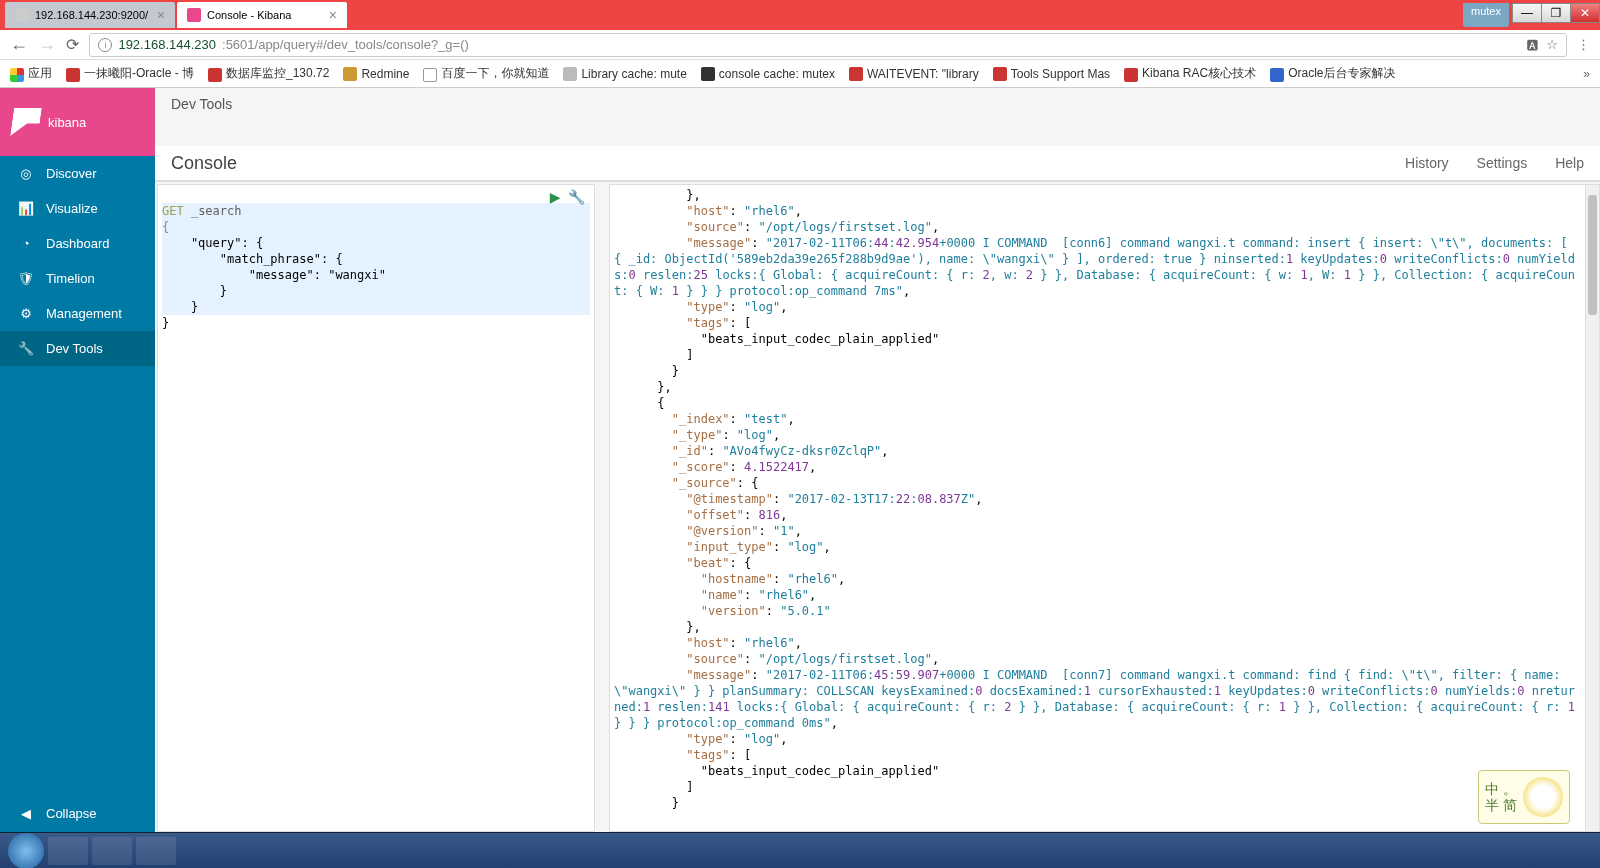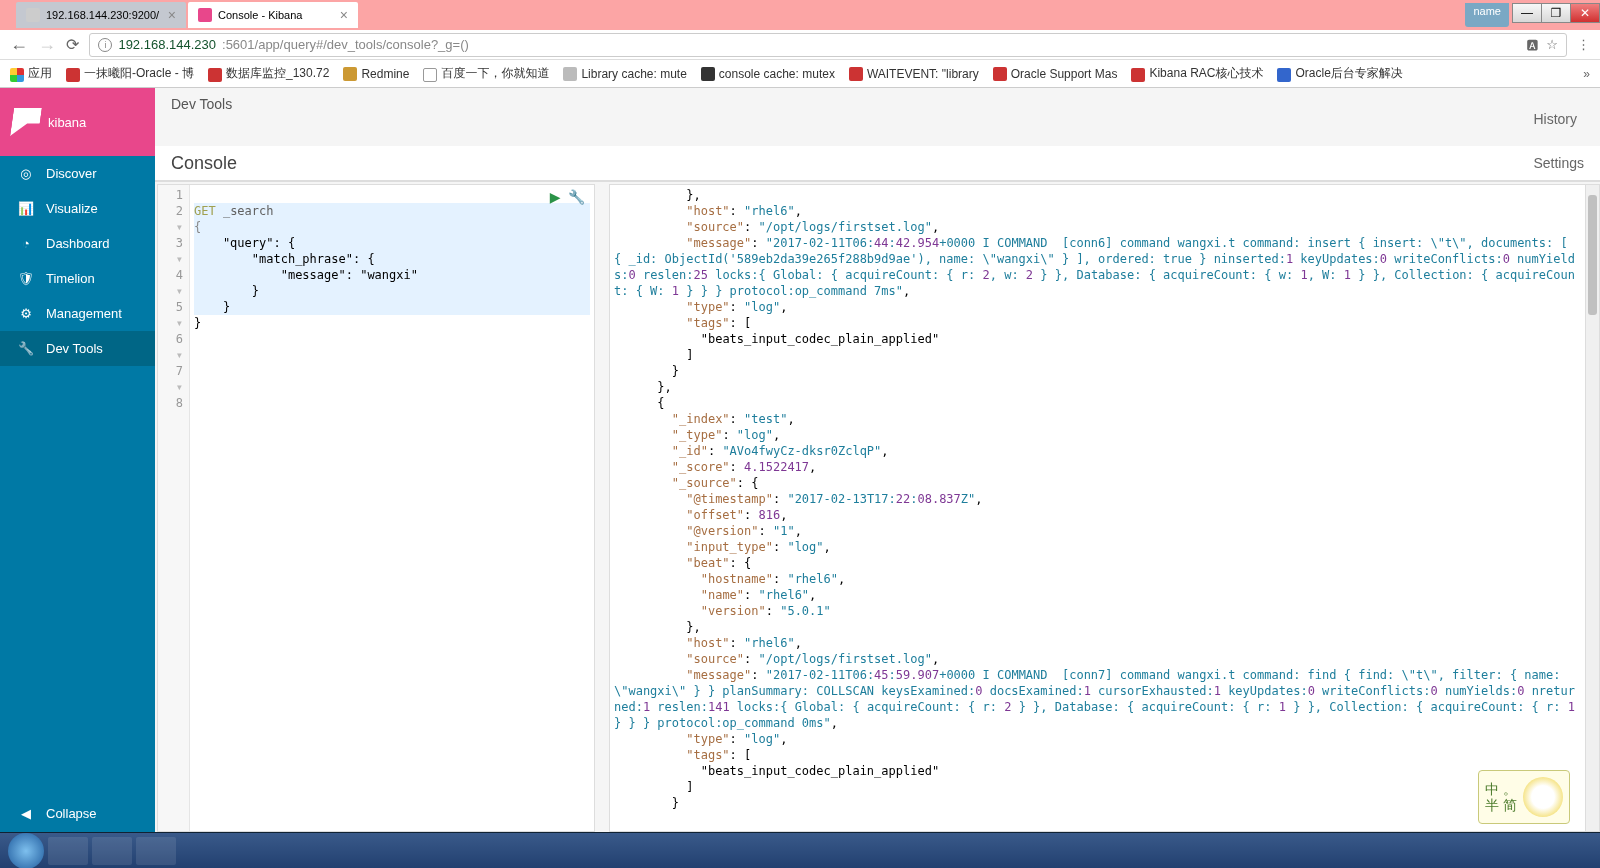--- a/index.html
+++ b/index.html
@@ -1,20 +1,20 @@
 <!DOCTYPE html>
 <html><head>
 <meta charset="utf-8">
 <style>
 * { margin: 0; padding: 0; box-sizing: border-box; }
 body { font-family: "Segoe UI", Arial, sans-serif; font-size: 13px; background: #fff; overflow: hidden; }
 
 
 .browser-chrome { background: #fff; }
-.tab-strip { height: 30px; background: #fca5a5; display: flex; align-items: center; padding-left: 16px; }
+.tab-strip { height: 30px; background: #ef4444; display: flex; align-items: center; padding-left: 5px; }
 .browser-tab { height: 26px; background: #fff; border-radius: 2px 2px 0 0; padding: 0 10px; display: flex; align-items: center; gap: 6px; font-size: 11px; margin-right: 2px; min-width: 170px; }
 .browser-tab.inactive { background: #c4c8d0; }
 .tab-favicon { width: 14px; height: 14px; background: #ccc; border-radius: 2px; }
 .tab-favicon.kibana { background: #e8478b; }
 .tab-close { color: #888; cursor: pointer; margin-left: auto; font-size: 14px; }
 .window-controls { margin-left: auto; display: flex; height: 24px; }
 .user-badge { background: #7aa8c4; color: #fff; padding: 2px 8px; font-size: 11px; border-radius: 0 0 3px 3px; margin-right: 4px; }
 .win-btn { width: 30px; height: 20px; display: flex; align-items: center; justify-content: center; font-size: 12px; background: linear-gradient(#f7f7f7,#d8d8d8); border: 1px solid #888; margin-left: -1px; }
 .win-btn.close { background: linear-gradient(#f08080,#d03030); color:#fff; }
 
@@ -41,21 +41,21 @@
 .brand-logo { width: 28px; height: 28px; background: #fff; clip-path: polygon(0 0, 100% 0, 100% 55%, 55% 55%, 0 100%); transform: skewX(-8deg); }
 .nav-item { height: 35px; display: flex; align-items: center; gap: 12px; padding-left: 18px; font-size: 13px; cursor: pointer; }
 .nav-item.active { background: #006686; }
 .nav-icon { width: 16px; height: 16px; display: flex; align-items: center; justify-content: center; }
 .collapse-item { margin-top: auto; height: 38px; display: flex; align-items: center; gap: 12px; padding-left: 18px; cursor: pointer; }
 
 .content { flex: 1; display: flex; flex-direction: column; background: #f5f5f5; }
 .breadcrumb-bar { height: 32px; background: #f5f5f5; padding: 8px 16px; font-size: 14px; color: #555; }
 .console-header { height: 36px; display: flex; align-items: center; padding: 0 16px; background: #fff; border-bottom: 2px solid #ddd; margin-top: 26px; }
 .console-title { font-size: 18px; color: #444; }
-.console-links { margin-left: auto; display: flex; gap: 28px; font-size: 14px; color: #666; flex-direction: column; }
+.console-links { margin-left: auto; display: flex; gap: 28px; font-size: 14px; color: #666; }
 .console-links span { cursor: pointer; }
 
 .panels { flex: 1; display: flex; gap: 14px; padding: 2px 0 0 2px; overflow: hidden; }
 .panel { background: #fff; border: 1px solid #ddd; display: flex; overflow: hidden; }
 .panel.left { flex: 0 0 438px; position: relative; }
 .panel.right { flex: 1; }
 .gutter { width: 32px; background: #f7f7f7; border-right: 1px solid #e5e5e5; font-family: Menlo, Consolas, monospace; font-size: 12px; color: #999; text-align: right; padding: 2px 6px; line-height: 16px; }
 .code-area { flex: 1; font-family: Menlo, Consolas, monospace; font-size: 12px; line-height: 16px; padding: 2px 4px; overflow: auto; white-space: pre; }
 .left-highlight { background: #e4f2ff; }
 .method { color: #a0a050; }
@@ -90,21 +90,21 @@
       <span class="tab-favicon"></span>
       <span>192.168.144.230:9200/</span>
       <span class="tab-close">×</span>
     </div>
     <div class="browser-tab">
       <span class="tab-favicon kibana"></span>
       <span>Console - Kibana</span>
       <span class="tab-close">×</span>
     </div>
     <div class="window-controls">
-      <span class="user-badge">name</span>
+      <span class="user-badge">mutex</span>
       <span class="win-btn">—</span>
       <span class="win-btn">❐</span>
       <span class="win-btn close">✕</span>
     </div>
   </div>
 
   <div class="url-bar">
     <span class="nav-arrow">←</span>
     <span class="nav-arrow disabled">→</span>
     <span class="reload">⟳</span>
@@ -148,21 +148,21 @@
     <span class="bm-item">
         <span class="bm-ico" style="background:#333"></span>
         <span>console cache: mutex</span>
       </span>
     <span class="bm-item">
         <span class="bm-ico" style="background:#c33"></span>
         <span>WAITEVENT: "library</span>
       </span>
     <span class="bm-item">
         <span class="bm-ico" style="background:#c33"></span>
-        <span>Oracle Support Mas</span>
+        <span>Tools Support Mas</span>
       </span>
     <span class="bm-item">
         <span class="bm-ico" style="background:#c33"></span>
         <span>Kibana RAC核心技术</span>
       </span>
     <span class="bm-item">
         <span class="bm-ico" style="background:#36c"></span>
         <span>Oracle后台专家解决</span>
       </span>
     <span class="bm-more">»</span>
@@ -211,28 +211,20 @@
       <span class="console-title">Console</span>
       <div class="console-links">
         <span>History</span>
         <span>Settings</span>
         <span>Help</span>
       </div>
     </div>
 
     <div class="panels">
       <div class="panel left">
-        <div class="gutter" id="req-gutter">1  
-2 <span class="folder">▾</span>
-3 <span class="folder">▾</span>
-4 <span class="folder">▾</span>
-5 <span class="folder">▾</span>
-6 <span class="folder">▾</span>
-7 <span class="folder">▾</span>
-8  </div>
         <div class="code-area">
 <div class="left-highlight"><span class="method">GET</span> <span class="path">_search</span>
 <span class="punc">{</span>
 <span>    "query": {</span>
 <span>        "match_phrase": {</span>
 <span>            "message": "wangxi"</span>
 <span>        }</span>
 <span>    }</span></div><span>}</span></div>
         <div class="run-controls">
           <span class="run-btn">▶</span>

